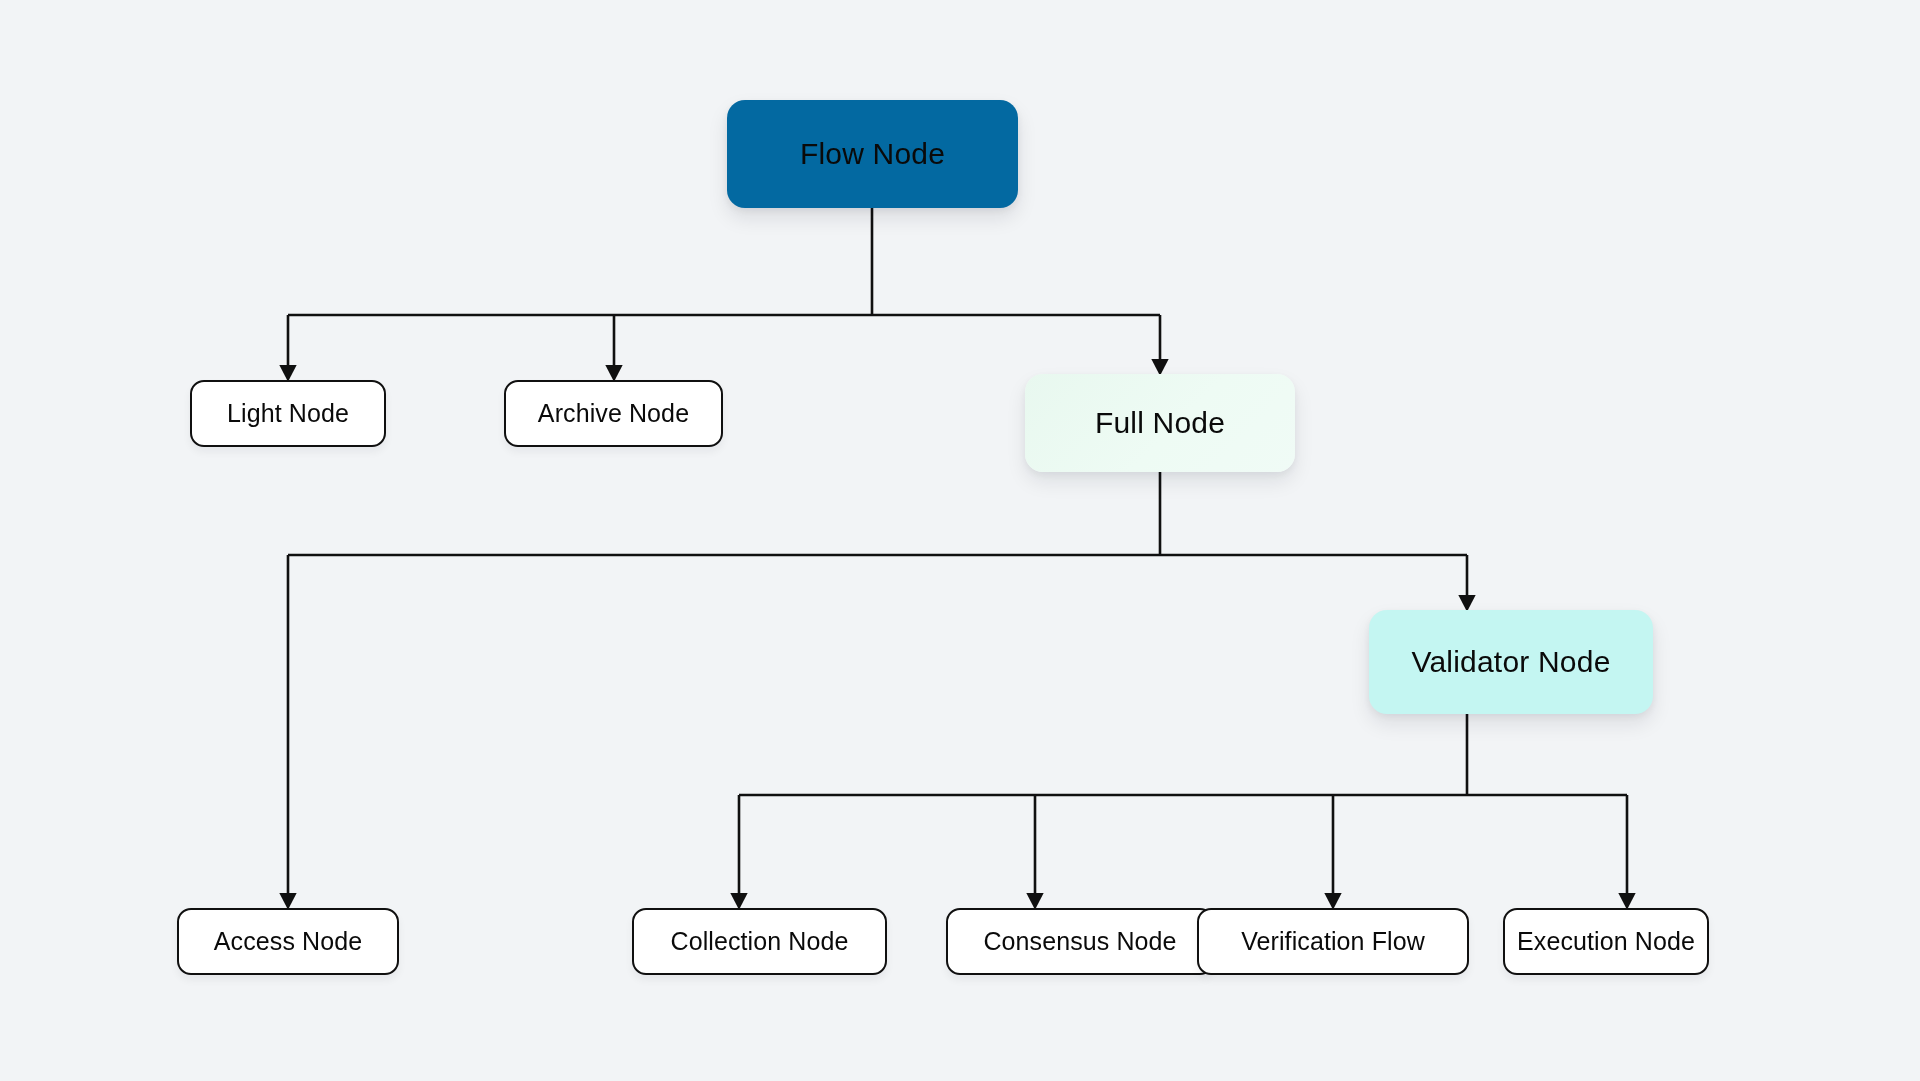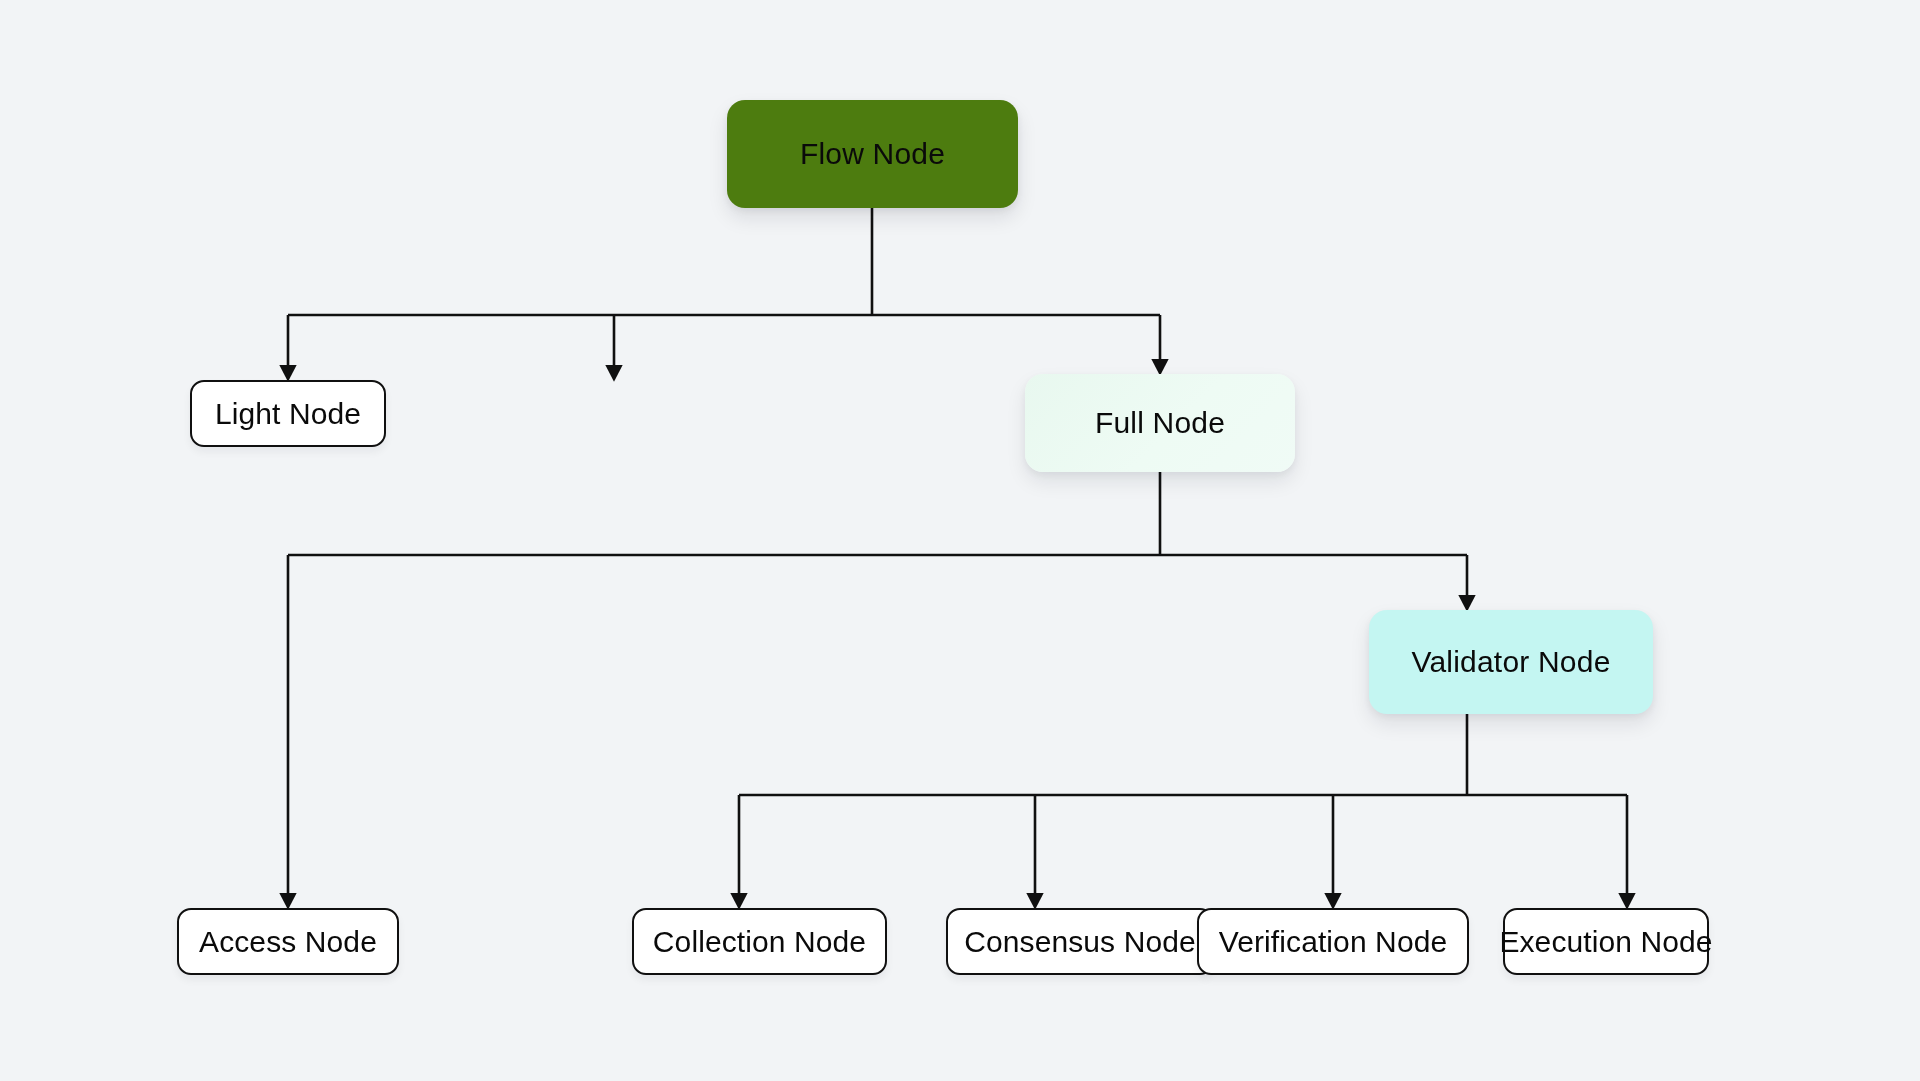--- a/index.html
+++ b/index.html
@@ -39,33 +39,33 @@
   }
   .node-label {
     display: block;
     line-height: 1;
   }
   
   .node.plain {
     background: #ffffff;
     border: 2.5px solid #101010;
     border-radius: 14px;
-    font-size: 30px;
+    font-size: 25px;
     letter-spacing: 0.1px;
     box-shadow: 0 5px 9px rgba(17, 24, 39, 0.055);
   }
   
   .node.tinted {
     border: none;
     border-radius: 18px;
     font-size: 30px;
     letter-spacing: 0.2px;
   }
   .node.root {
-    background: #4d7c0f;
+    background: #0369a1;
     box-shadow: 0 10px 20px rgba(17, 24, 39, 0.10),
                 0 3px 7px rgba(17, 24, 39, 0.06);
   }
   .node.full {
     background: linear-gradient(135deg, #e8f8ef 0%, #eefbf4 55%, #f0fbf6 100%);
     box-shadow: 0 10px 20px rgba(17, 24, 39, 0.085),
                 0 3px 7px rgba(17, 24, 39, 0.05);
   }
   .node.validator {
     background: #c4f6f2;
@@ -109,20 +109,23 @@
   </svg>
 
   <div class="node tinted root" id="box-flow-node" style="left: 727px; top: 100px; width: 291px; height: 108px;">
     <span class="node-label">Flow Node</span>
   </div>
 
   <div class="node plain" id="box-light-node" style="left: 190px; top: 380px; width: 196px; height: 67px;">
     <span class="node-label">Light Node</span>
   </div>
 
+  <div class="node plain" id="box-archive-node" style="left: 504px; top: 380px; width: 219px; height: 67px;">
+    <span class="node-label">Archive Node</span>
+  </div>
 
   <div class="node tinted full" id="box-full-node" style="left: 1025px; top: 374px; width: 270px; height: 98px;">
     <span class="node-label">Full Node</span>
   </div>
 
   <div class="node tinted validator" id="box-validator-node" style="left: 1325px; top: 610px; width: 284px; height: 104px;">
     <span class="node-label">Validator Node</span>
   </div>
 
   <div class="node plain" id="box-access-node" style="left: 177px; top: 908px; width: 222px; height: 67px;">
@@ -131,20 +134,20 @@
 
   <div class="node plain" id="box-collection-node" style="left: 632px; top: 908px; width: 255px; height: 67px;">
     <span class="node-label">Collection Node</span>
   </div>
 
   <div class="node plain" id="box-consensus-node" style="left: 901px; top: 908px; width: 268px; height: 67px; margin-left: 45px;">
     <span class="node-label">Consensus Node</span>
   </div>
 
   <div class="node plain" id="box-verification-node" style="left: 1197px; top: 908px; width: 272px; height: 67px;">
-    <span class="node-label">Verification Node</span>
+    <span class="node-label">Verification Flow</span>
   </div>
 
   <div class="node plain" id="box-execution-node" style="left: 1503px; top: 908px; width: 206px; height: 67px;">
     <span class="node-label">Execution Node</span>
   </div>
 
 </div>
 
 </body></html>

